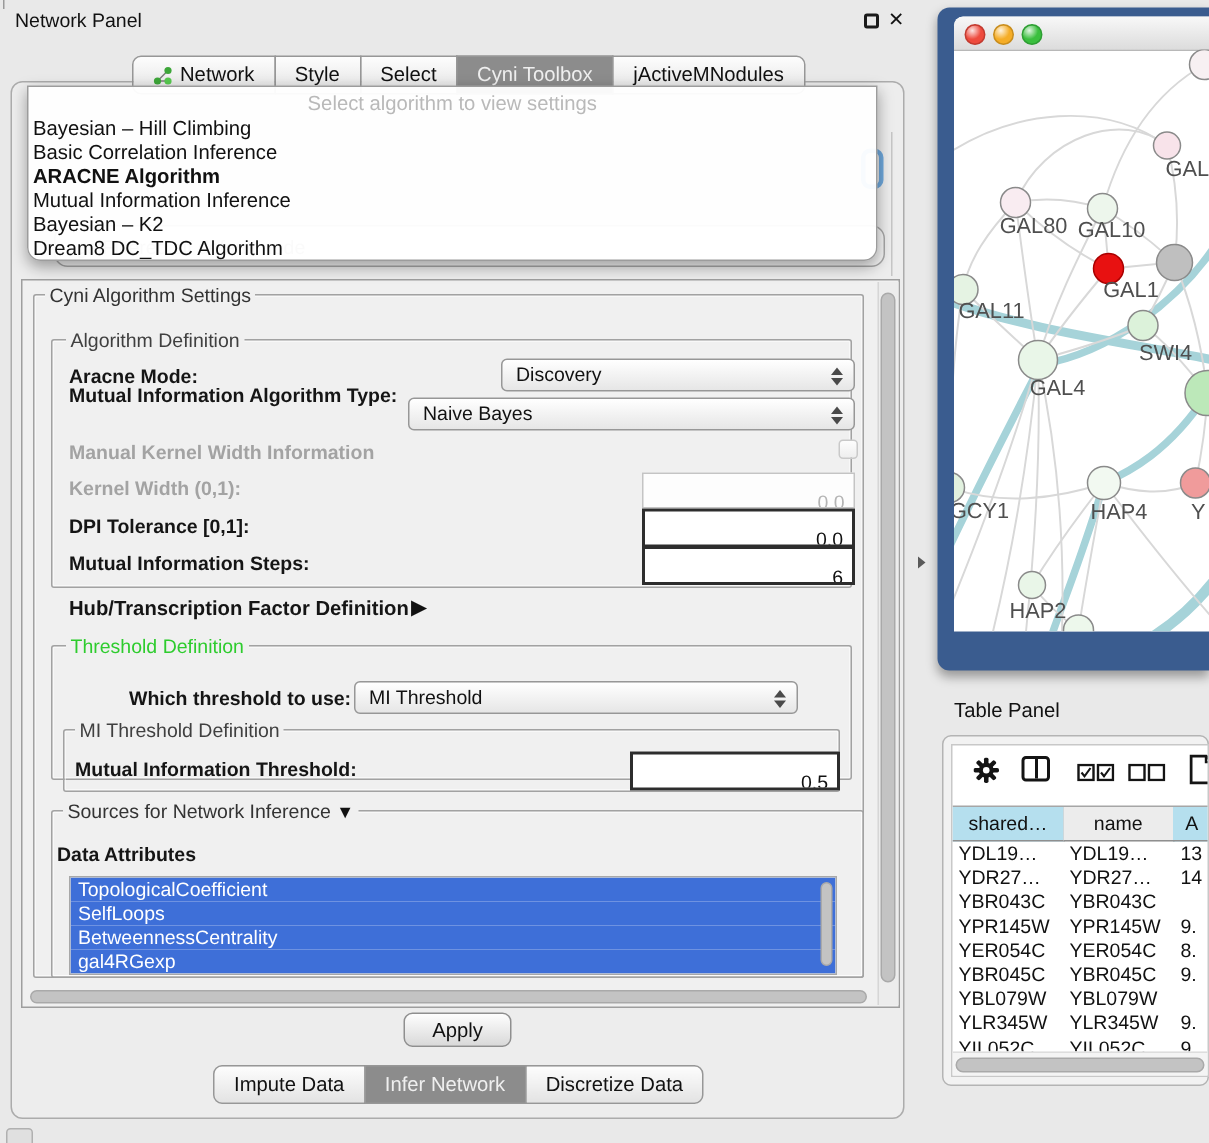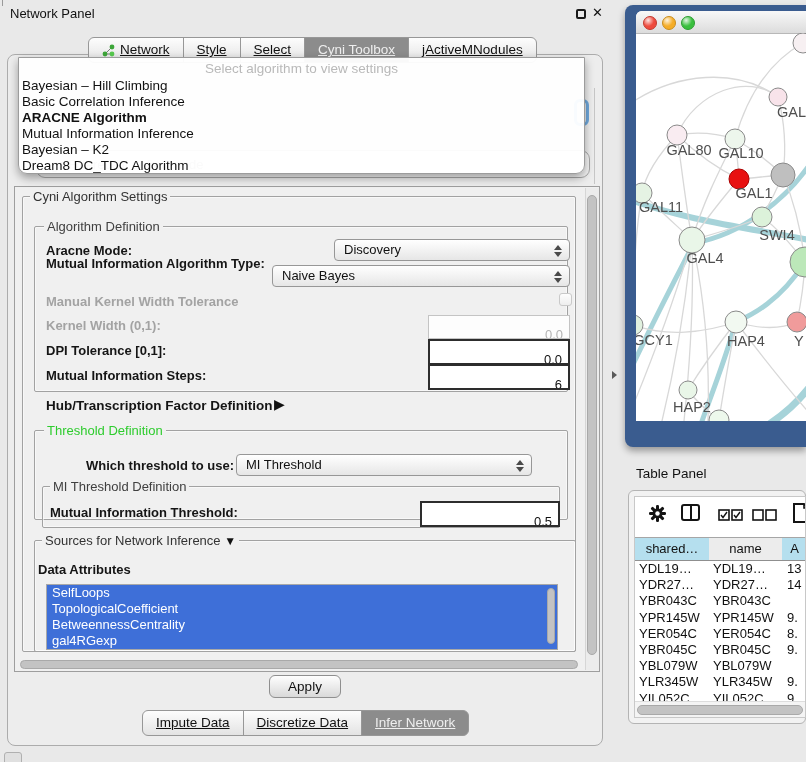--- a/index.html
+++ b/index.html
@@ -17,21 +17,21 @@
   .combo{border:1px solid #979797;border-radius:4px;background:linear-gradient(#ffffff,#e6e6e6);
          font-size:13px;line-height:20px;padding:0 22px 0 9px;height:22px;white-space:nowrap;overflow:hidden;}
   .spin{position:absolute;right:7px;top:4px;width:8px;height:14px;}
   .spin i{position:absolute;left:0;width:0;height:0;border-left:4px solid transparent;border-right:4px solid transparent;}
   .spin i.up{top:1px;border-bottom:5px solid #4a4a4a;}
   .spin i.dn{bottom:1px;border-top:5px solid #4a4a4a;}
   .tfield{background:#fff;border:2px solid #2d2d2d;font-size:13px;text-align:right;
           padding:11px 6px;line-height:16px;overflow:hidden;white-space:nowrap;}
   .tfield.dis{border:1px solid #c4c4c4;color:#b4b4b4;background:#fdfdfd;}
   .tab{height:24px;line-height:22px;font-size:13.5px;padding:0 13px;background:linear-gradient(#fdfdfd,#e3e3e3);
-       border:1px solid #979797;margin-left:-1px;display:flex;align-items:center;white-space:nowrap;cursor:default;text-decoration:underline;}
+       border:1px solid #979797;margin-left:-1px;display:flex;align-items:center;white-space:nowrap;cursor:default;}
   .tab.sel{background:#8c8c8c;color:#efefef;}
   .tab:first-child{border-radius:6px 0 0 6px;margin-left:0;}
   .tab:last-child{border-radius:0 6px 6px 0;}
   .tabrow{display:flex;z-index:30;}
   .algo-item{height:16px;line-height:16px;font-size:13.5px;padding-left:3px;white-space:nowrap;}
   .attr-item{height:16px;line-height:16px;font-size:13px;color:#fff;background:#3e6fd8;padding-left:5px;white-space:nowrap;}
   .scroll-thumb{background:#c3c3c3;border:1px solid #a9a9a9;border-radius:5px;}
   .hdrcell{font-size:13px;text-align:center;line-height:21px;border-right:1px solid #a6a6a6;
            border-bottom:1px solid #8f8f8f;overflow:hidden;white-space:nowrap;}
   .trow span{position:absolute;font-size:13px;line-height:16px;overflow:hidden;white-space:nowrap;}
@@ -98,21 +98,21 @@
 
   <span class="abs lbl" style="left:46px;top:256px;">Mutual Information Algorithm Type:</span>
   <div class="abs combo" style="left:272px;top:265px;width:298px;">
     <span>Naive Bayes</span>
     <span class="spin">
         <i class="up"></i>
         <i class="dn"></i>
       </span>
   </div>
 
-  <span class="abs lbl dis" style="left:46px;top:294px;">Manual Kernel Width Tolerance</span>
+  <span class="abs lbl dis" style="left:46px;top:294px;">Manual Kernel Width Information</span>
   <span class="abs" style="left:559px;top:293px;width:13px;height:13px;border:1px solid #c9c9c9;border-radius:3px;background:linear-gradient(#fdfdfd,#eee);"></span>
 
   <span class="abs lbl dis" style="left:46px;top:318px;">Kernel Width (0,1):</span>
   <div class="abs tfield dis" style="left:428px;top:315px;width:142px;height:20px;">0.0</div>
 
   <span class="abs lbl" style="left:46px;top:343px;">DPI Tolerance [0,1]:</span>
   <div class="abs tfield" style="left:428px;top:339px;width:142px;height:22px;">0.0</div>
 
   <span class="abs lbl" style="left:46px;top:368px;">Mutual Information Steps:</span>
   <div class="abs tfield" style="left:428px;top:364px;width:142px;height:22px;">6</div>
@@ -137,40 +137,40 @@
   <span class="abs lbl" style="left:50px;top:505px;">Mutual Information Threshold:</span>
   <div class="abs tfield" style="left:420px;top:501px;width:140px;height:22px;text-decoration:underline;">0.5</div>
 
   <div class="abs gbox" style="left:34px;top:540px;width:542px;height:112px;"></div>
   <span class="abs gtitle t-dark" style="left:42px;top:534px;">
     <span>Sources for Network Inference</span>
     <span style="font-size:12px;color:#111;">▼</span>
   </span>
   <span class="abs lbl" style="left:38px;top:562px;">Data Attributes</span>
   <div id="attr-list" class="abs" style="left:46px;top:584px;width:512px;height:66px;background:#fff;border:1px solid #a8a8a8;overflow:hidden;">
+      <div class="attr-item">TopologicalCoefficient</div>
       <div class="attr-item">SelfLoops</div>
-      <div class="attr-item">TopologicalCoefficient</div>
       <div class="attr-item">BetweennessCentrality</div>
       <div class="attr-item">gal4RGexp</div>
     </div>
   <div class="abs scroll-thumb" style="left:547px;top:588px;width:8px;height:56px;"></div>
 
   <div class="abs" style="left:269px;top:675px;width:72px;height:23px;border:1px solid #8f8f8f;border-radius:6px;
               background:linear-gradient(#fefefe,#d9d9d9);text-align:center;line-height:21px;font-size:13.5px;">
     <span>Apply</span>
   </div>
   <div id="bottom-tabs" class="abs tabrow" style="left:142px;top:710px;">
       <div class="tab">
         <span>Impute Data</span>
       </div>
-      <div class="tab">
-        <span>Discretize Data</span>
-      </div>
       <div class="tab sel">
         <span>Infer Network</span>
+      </div>
+      <div class="tab">
+        <span>Discretize Data</span>
       </div>
     </div>
 
   <div class="abs" style="left:36px;top:150px;width:554px;height:28px;border:1px solid #a8a8a8;border-radius:9px;background:#f4f4f4;z-index:5;">
     <span style="position:absolute;left:14px;top:6px;font-size:13px;color:#9f9f9f;">galFiltered.sif default node</span>
   </div>
   <div class="abs" style="left:574px;top:99px;width:15px;height:27px;border:3px solid #6fa8dc;border-radius:6px;background:#e8e8e8;z-index:5;"></div>
   <div class="abs" style="left:594px;top:88px;width:1px;height:96px;background:#c6c6c6;z-index:5;"></div>
 
   <div class="abs" style="left:18px;top:57px;width:567px;height:117px;background:rgba(255,255,255,0.95);border:1px solid #9c9c9c;

